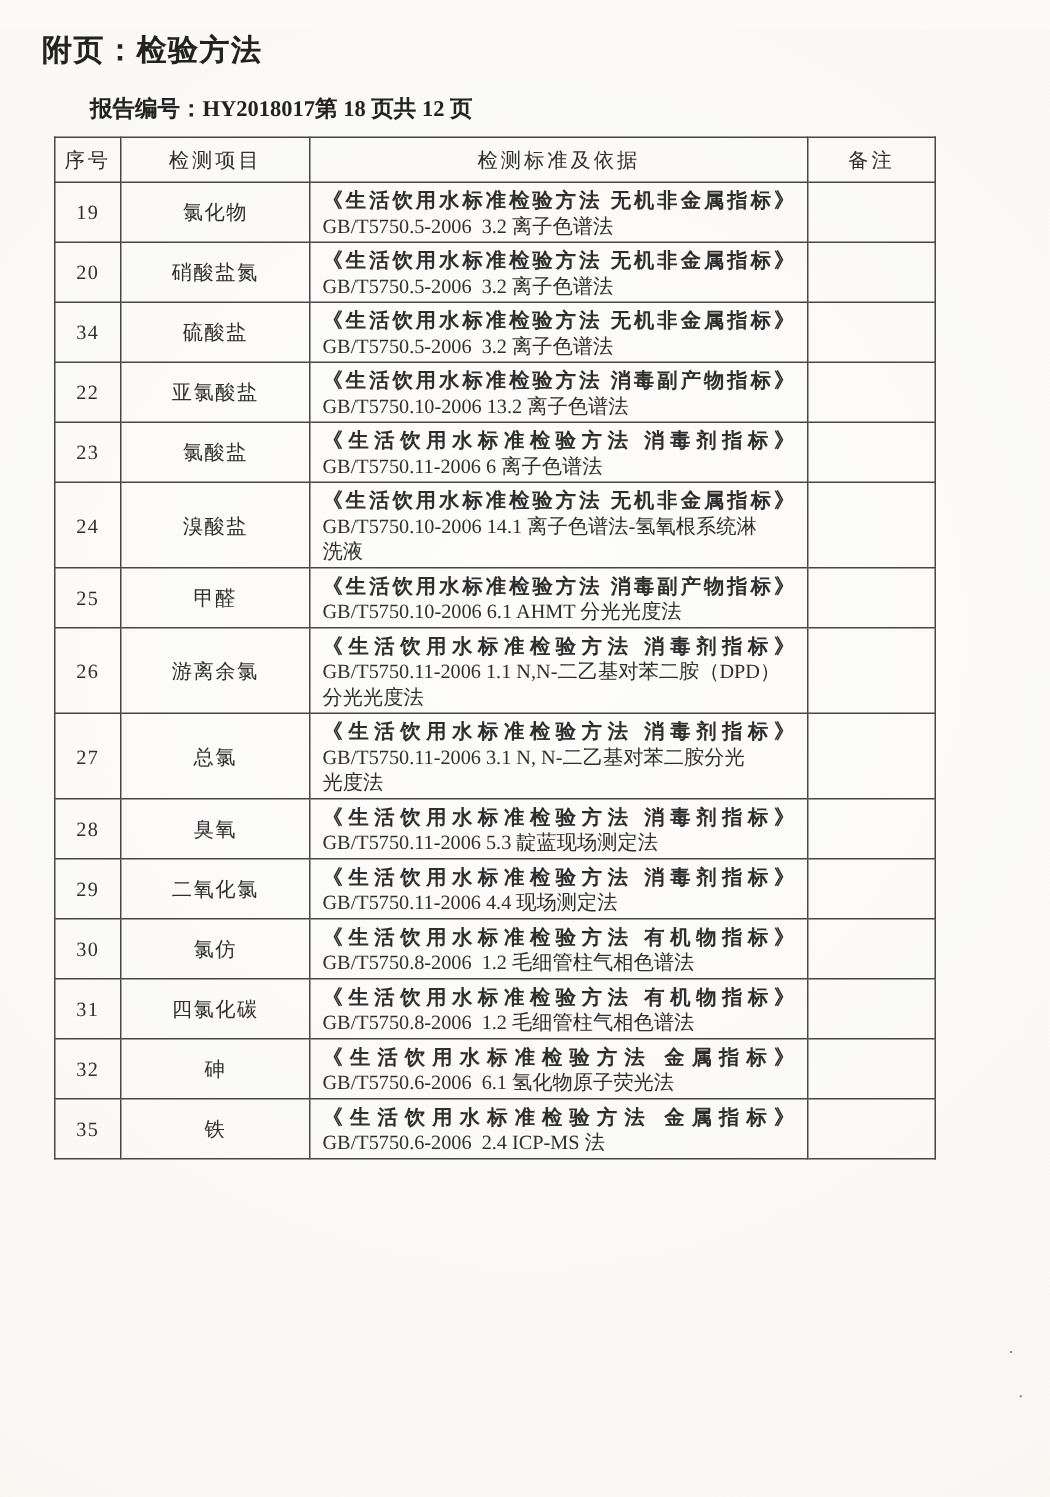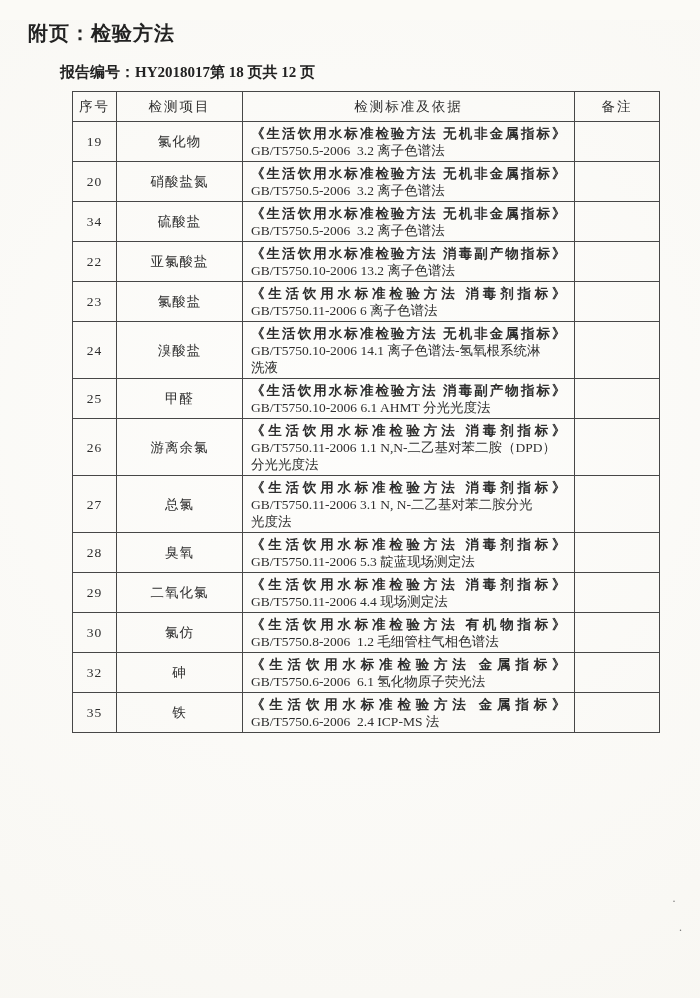--- a/index.html
+++ b/index.html
@@ -38,21 +38,21 @@
     align-items: baseline;
     margin: 16px 58px 9px 60px;
     font-size: 15px;
     font-weight: 600;
     color: #222;
   }
   table.methods {
     border-collapse: collapse;
     table-layout: fixed;
     width: 587px;
-    margin-left: 72px;
+    margin-left: 36px;
     background: transparent;
     border-radius: 22px;
   }
   table.methods col.c-seq    { width: 44px; }
   table.methods col.c-item   { width: 126px; }
   table.methods col.c-std    { width: 332px; }
   table.methods col.c-remark { width: 85px; }
   table.methods th, table.methods td {
     border: 1.6px solid #474747;
     font-size: 13.5px;
@@ -228,20 +228,29 @@
         <tr>
           <td class="seq-cell">30</td>
           <td class="item-cell">氯仿</td>
           <td class="std-cell">
             <div class="std-title">《生活饮用水标准检验方法 有机物指标》</div>
             <div class="std-rest">GB/T5750.8-2006  1.2 毛细管柱气相色谱法</div>
           </td>
           <td class="remark-cell"></td>
         </tr>
         <tr>
+          <td class="seq-cell">31</td>
+          <td class="item-cell">四氯化碳</td>
+          <td class="std-cell">
+            <div class="std-title">《生活饮用水标准检验方法 有机物指标》</div>
+            <div class="std-rest">GB/T5750.8-2006  1.2 毛细管柱气相色谱法</div>
+          </td>
+          <td class="remark-cell"></td>
+        </tr>
+        <tr>
           <td class="seq-cell">32</td>
           <td class="item-cell">砷</td>
           <td class="std-cell">
             <div class="std-title">《生活饮用水标准检验方法 金属指标》</div>
             <div class="std-rest">GB/T5750.6-2006  6.1 氢化物原子荧光法</div>
           </td>
           <td class="remark-cell"></td>
         </tr>
         <tr>
           <td class="seq-cell">35</td>

